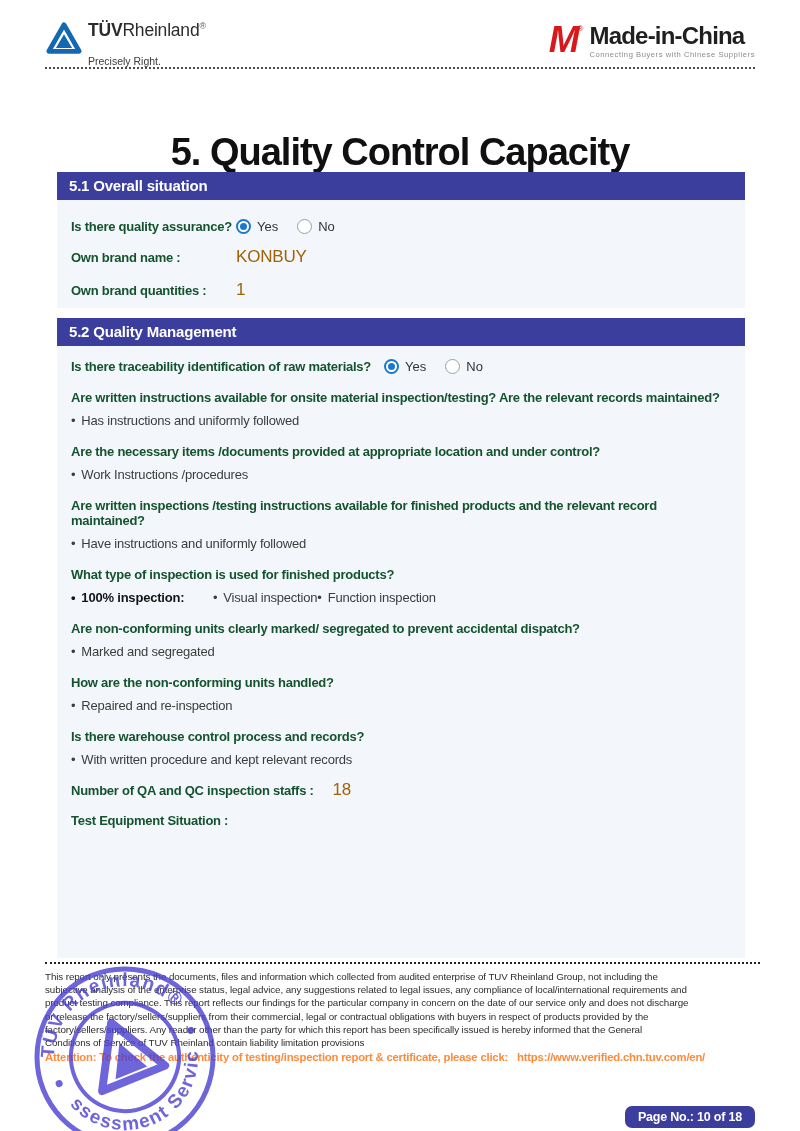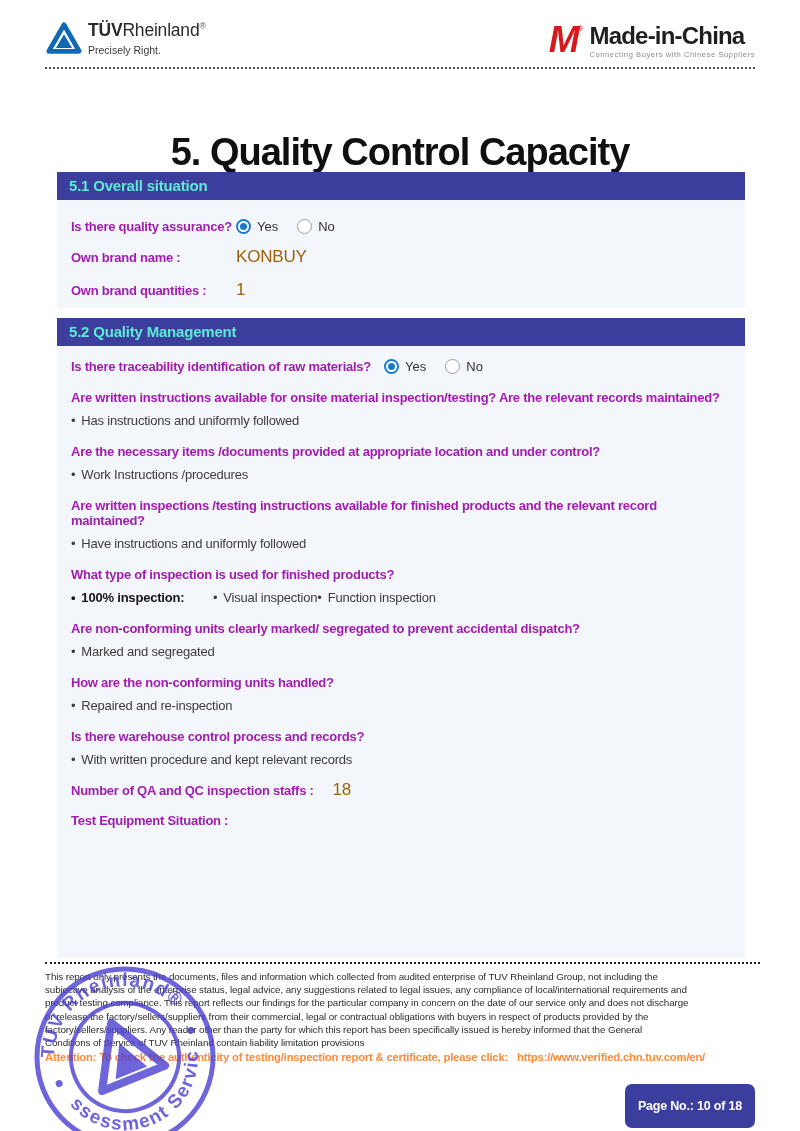--- a/index.html
+++ b/index.html
@@ -9,49 +9,49 @@
     font-family:"Liberation Sans", sans-serif; color:#1a1a1a;
   }
 
   
   .page-header { position:absolute; top:20px; left:45px; right:45px; height:46px;
     display:flex; justify-content:space-between; align-items:flex-start; }
   .tuv-logo { display:flex; align-items:flex-start; gap:5px; }
   .tuv-text .brand { font-size:17.5px; color:#2b2b2b; letter-spacing:-0.2px; }
   .tuv-text .brand b { font-weight:bold; }
   .tuv-text .reg { font-size:9px; vertical-align:super; color:#555; }
-  .tuv-text .tagline { font-size:10.5px; color:#3a3a3a; margin-top:3px; }
+  .tuv-text .tagline { font-size:10.5px; color:#3a3a3a; margin-top:14px; }
   .mic-logo { display:flex; align-items:flex-start; gap:6px; margin-top:4px; }
   .mic-m { font-size:37px; font-weight:900; font-style:italic; line-height:32px;
     color:var(--mic-red); letter-spacing:-2px; }
   .mic-reg { font-size:8px; color:var(--mic-red); vertical-align:top; }
   .mic-text .brand { font-size:24px; font-weight:bold; color:#1f1f1f; letter-spacing:-0.8px; line-height:24px; }
   .mic-text .tagline { font-size:7.6px; color:#8a8a8a; letter-spacing:0.55px; margin-top:2px; }
   .header-rule { position:absolute; top:67px; left:45px; right:45px;
     border-top:2px dotted #4a4a4a; }
 
   
   .doc-title { position:absolute; top:104px; left:0; width:100%; text-align:center;
     font-size:38px; font-weight:bold; color:#101010; letter-spacing:-1px;margin-top:27px; }
 
   
   .section-bar { position:absolute; left:57px; width:688px; height:28px;
-    background:var(--accent); color:#5eead4; font-size:15px; font-weight:bold;
+    background:var(--accent); color:#ffffff; font-size:15px; font-weight:bold;
     line-height:28px; padding-left:12px; letter-spacing:-0.2px; }
   .bar-51 { top:172px; }
   .bar-52 { top:318px; }
   .panel { position:absolute; left:57px; width:688px; background:var(--panel-bg);
     padding:0 14px; }
   .panel-51 { top:200px; height:108px; }
   .panel-52 { top:346px; height:612px; }
 
   .row { display:flex; align-items:center; margin-top:13px; }
   .panel-51 .row:first-child { margin-top:19px; }
   .panel-52 > .row:first-child { margin-top:13px; }
-  .q-inline, .q { font-size:13px; font-weight:bold; color:#a21caf; letter-spacing:-0.25px; }
+  .q-inline, .q { font-size:13px; font-weight:bold; color:#14532d; letter-spacing:-0.25px; }
   .label-col { min-width:165px; }
   .val { font-size:17px; color:#a16207; letter-spacing:-0.2px; }
   .panel-52 .row .val { margin-left:19px; }
   .q { margin-top:16px; line-height:15px; }
   .a { font-size:13px; color:#3c3c3c; margin-top:9px; letter-spacing:-0.2px; line-height:14px; }
   .a::before { content:"\2022"; margin-right:6px; }
   .cols { display:flex; align-items:flex-start; }
   .cols .lead { font-weight:bold; color:#141414; width:142px; }
   .cols .stack { display:flex; flex-direction:row; }
   .cols .stack .a { margin-top:9px; }
@@ -78,21 +78,21 @@
   .attention .url { margin-left:6px; }
 
   
   .stamp { position:absolute; left:30px; top:962px; width:190px; height:190px;
     opacity:0.8; pointer-events:none; }
   .stamp text { font-family:"Liberation Sans", sans-serif; font-weight:bold;
     fill:var(--stamp-blue); }
 
   
   .page-badge { position:absolute; right:45px; bottom:3px; background:var(--accent);
-    color:#fff; font-size:12.5px; font-weight:bold; padding:15px 13px;
+    color:#fff; font-size:12.5px; font-weight:bold; padding:4px 13px;
     border-radius:7px; letter-spacing:-0.2px; }
 </style>
 </head>
 <body>
 
 <div class="page-header">
   <div class="tuv-logo">
     <svg width="38" height="36" viewBox="0 0 40 36">
       <path d="M20 4 L36 32 L4 32 Z" fill="none" style="stroke:var(--tuv-blue)" stroke-width="5" stroke-linejoin="round"></path>
       <path d="M20 14 L28.5 28.5 L11.5 28.5 Z" style="fill:var(--tuv-blue)"></path>

